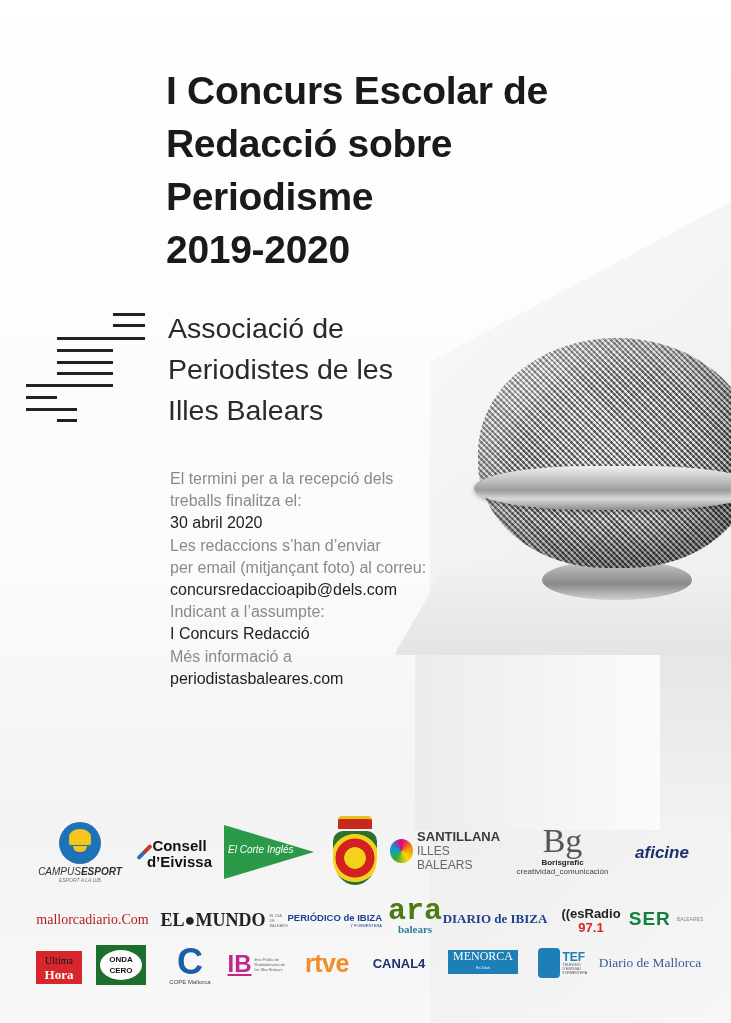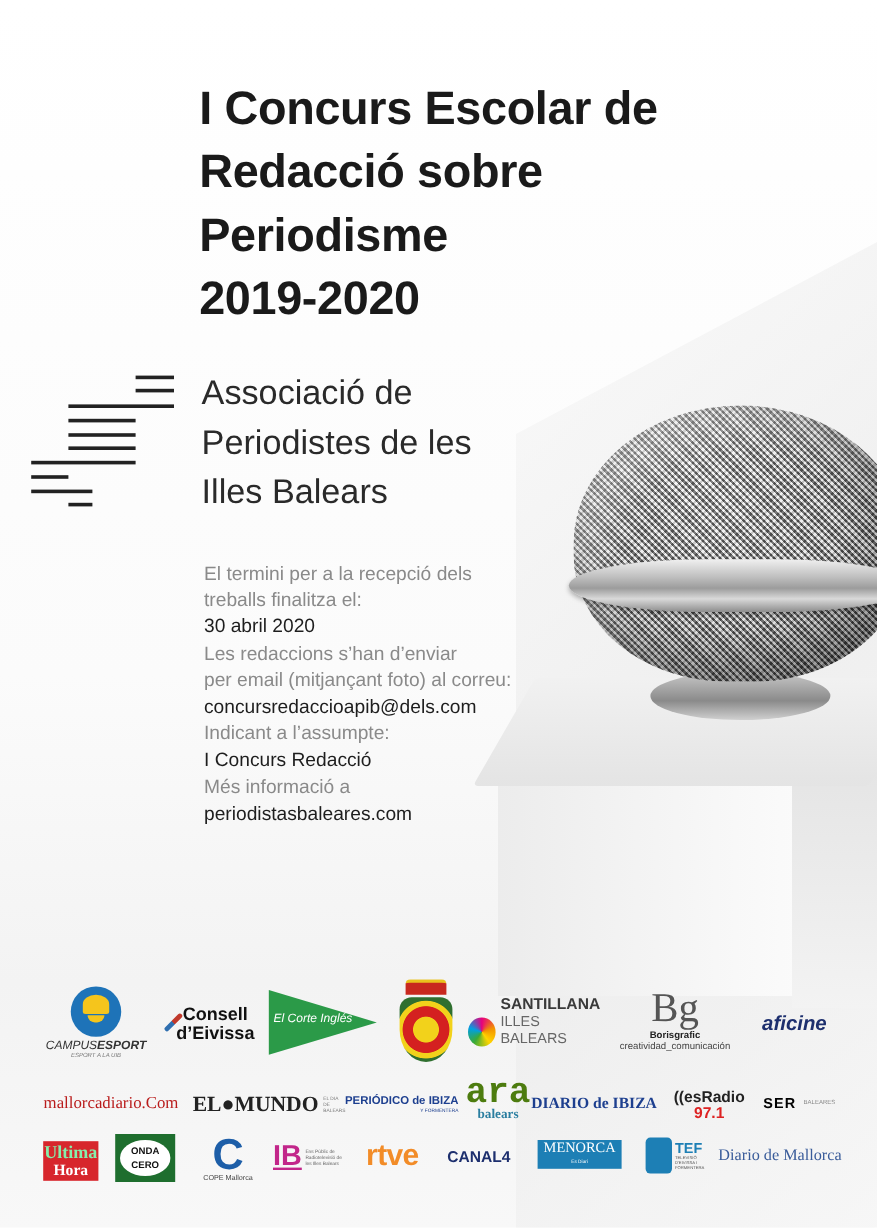--- a/index.html
+++ b/index.html
@@ -132,21 +132,21 @@
   <div class="pennant">
       <span style="position:absolute;left:-86px;top:-8px;font-size:10px;font-style:italic;color:#fff;white-space:nowrap;">El Corte Inglés</span>
     </div>
 </div>
 
 <div class="sp" style="left:328px;top:815px;width:54px;height:70px;flex-direction:column;">
   <div class="crown"></div>
   <div class="crest"></div>
 </div>
 
-<div class="sp" style="left:390px;top:830px;width:115px;height:42px;align-items:flex-end;">
+<div class="sp" style="left:390px;top:830px;width:115px;height:42px;">
   <div style="width:24px;height:24px;border-radius:50%;background:conic-gradient(#e6007e,#f39200,#ffd500,#3aaa35,#009fe3,#e6007e);margin-right:4px;"></div>
   <div style="line-height:14px;">
     <div style="font-weight:bold;font-size:13px;color:#3a3a3a;">SANTILLANA</div>
     <div style="font-size:12px;color:#666;">ILLES BALEARS</div>
   </div>
 </div>
 
 <div class="sp" style="left:505px;top:818px;width:115px;height:64px;flex-direction:column;">
   <div style="font-family:'Liberation Serif',serif;font-size:34px;color:#555;line-height:34px;">Bg</div>
   <div style="font-size:8px;font-weight:bold;color:#222;">Borisgrafic</div>
@@ -173,26 +173,26 @@
   <span style="font-family:'Liberation Serif',serif;font-weight:bold;font-size:11px;color:#2a7ea0;margin-top:4px;">balears</span>
 </div>
 <div class="sp" style="left:444px;top:908px;width:102px;height:22px;">
   <span style="font-family:'Liberation Serif',serif;font-weight:bold;font-size:13px;color:#1d3f8f;white-space:nowrap;">DIARIO de IBIZA</span>
 </div>
 <div class="sp" style="left:560px;top:902px;width:62px;height:38px;flex-direction:column;line-height:14px;">
   <span style="font-weight:bold;font-size:13px;color:#222;white-space:nowrap;">((esRadio</span>
   <span style="font-weight:bold;font-size:13px;color:#d22;">97.1</span>
 </div>
 <div class="sp" style="left:626px;top:908px;width:80px;height:22px;">
-  <span style="font-weight:bold;font-size:12px;color:#000000;letter-spacing:1px;">SER</span>
+  <span style="font-weight:bold;font-size:19px;color:#15803d;letter-spacing:1px;">SER</span>
   <span style="font-size:5px;color:#888;margin-left:6px;">BALEARES</span>
 </div>
 
 <div class="sp" style="left:36px;top:951px;width:46px;height:33px;background:#d7262c;flex-direction:column;line-height:14px;">
-  <span style="font-family:'Liberation Serif',serif;font-weight:bold;font-size:15px;color:#86efac;">Ultima</span>
+  <span style="font-family:'Liberation Serif',serif;font-weight:normal;font-size:10px;color:#0f172a;">Ultima</span>
   <span style="font-family:'Liberation Serif',serif;font-weight:bold;font-size:13px;color:#fff;">Hora</span>
 </div>
 <div class="sp" style="left:96px;top:945px;width:50px;height:40px;background:#1e6e2e;flex-direction:column;">
   <div style="background:#fff;border-radius:50%;width:42px;height:30px;display:flex;flex-direction:column;align-items:center;justify-content:center;line-height:11px;">
     <span style="font-size:8px;font-weight:bold;color:#111;">ONDA</span>
     <span style="font-size:8px;font-weight:bold;color:#111;">CERO</span>
   </div>
 </div>
 <div class="sp" style="left:160px;top:940px;width:60px;height:50px;flex-direction:column;">
   <span style="font-weight:bold;font-size:36px;color:#1d5ea8;line-height:34px;">C</span>

